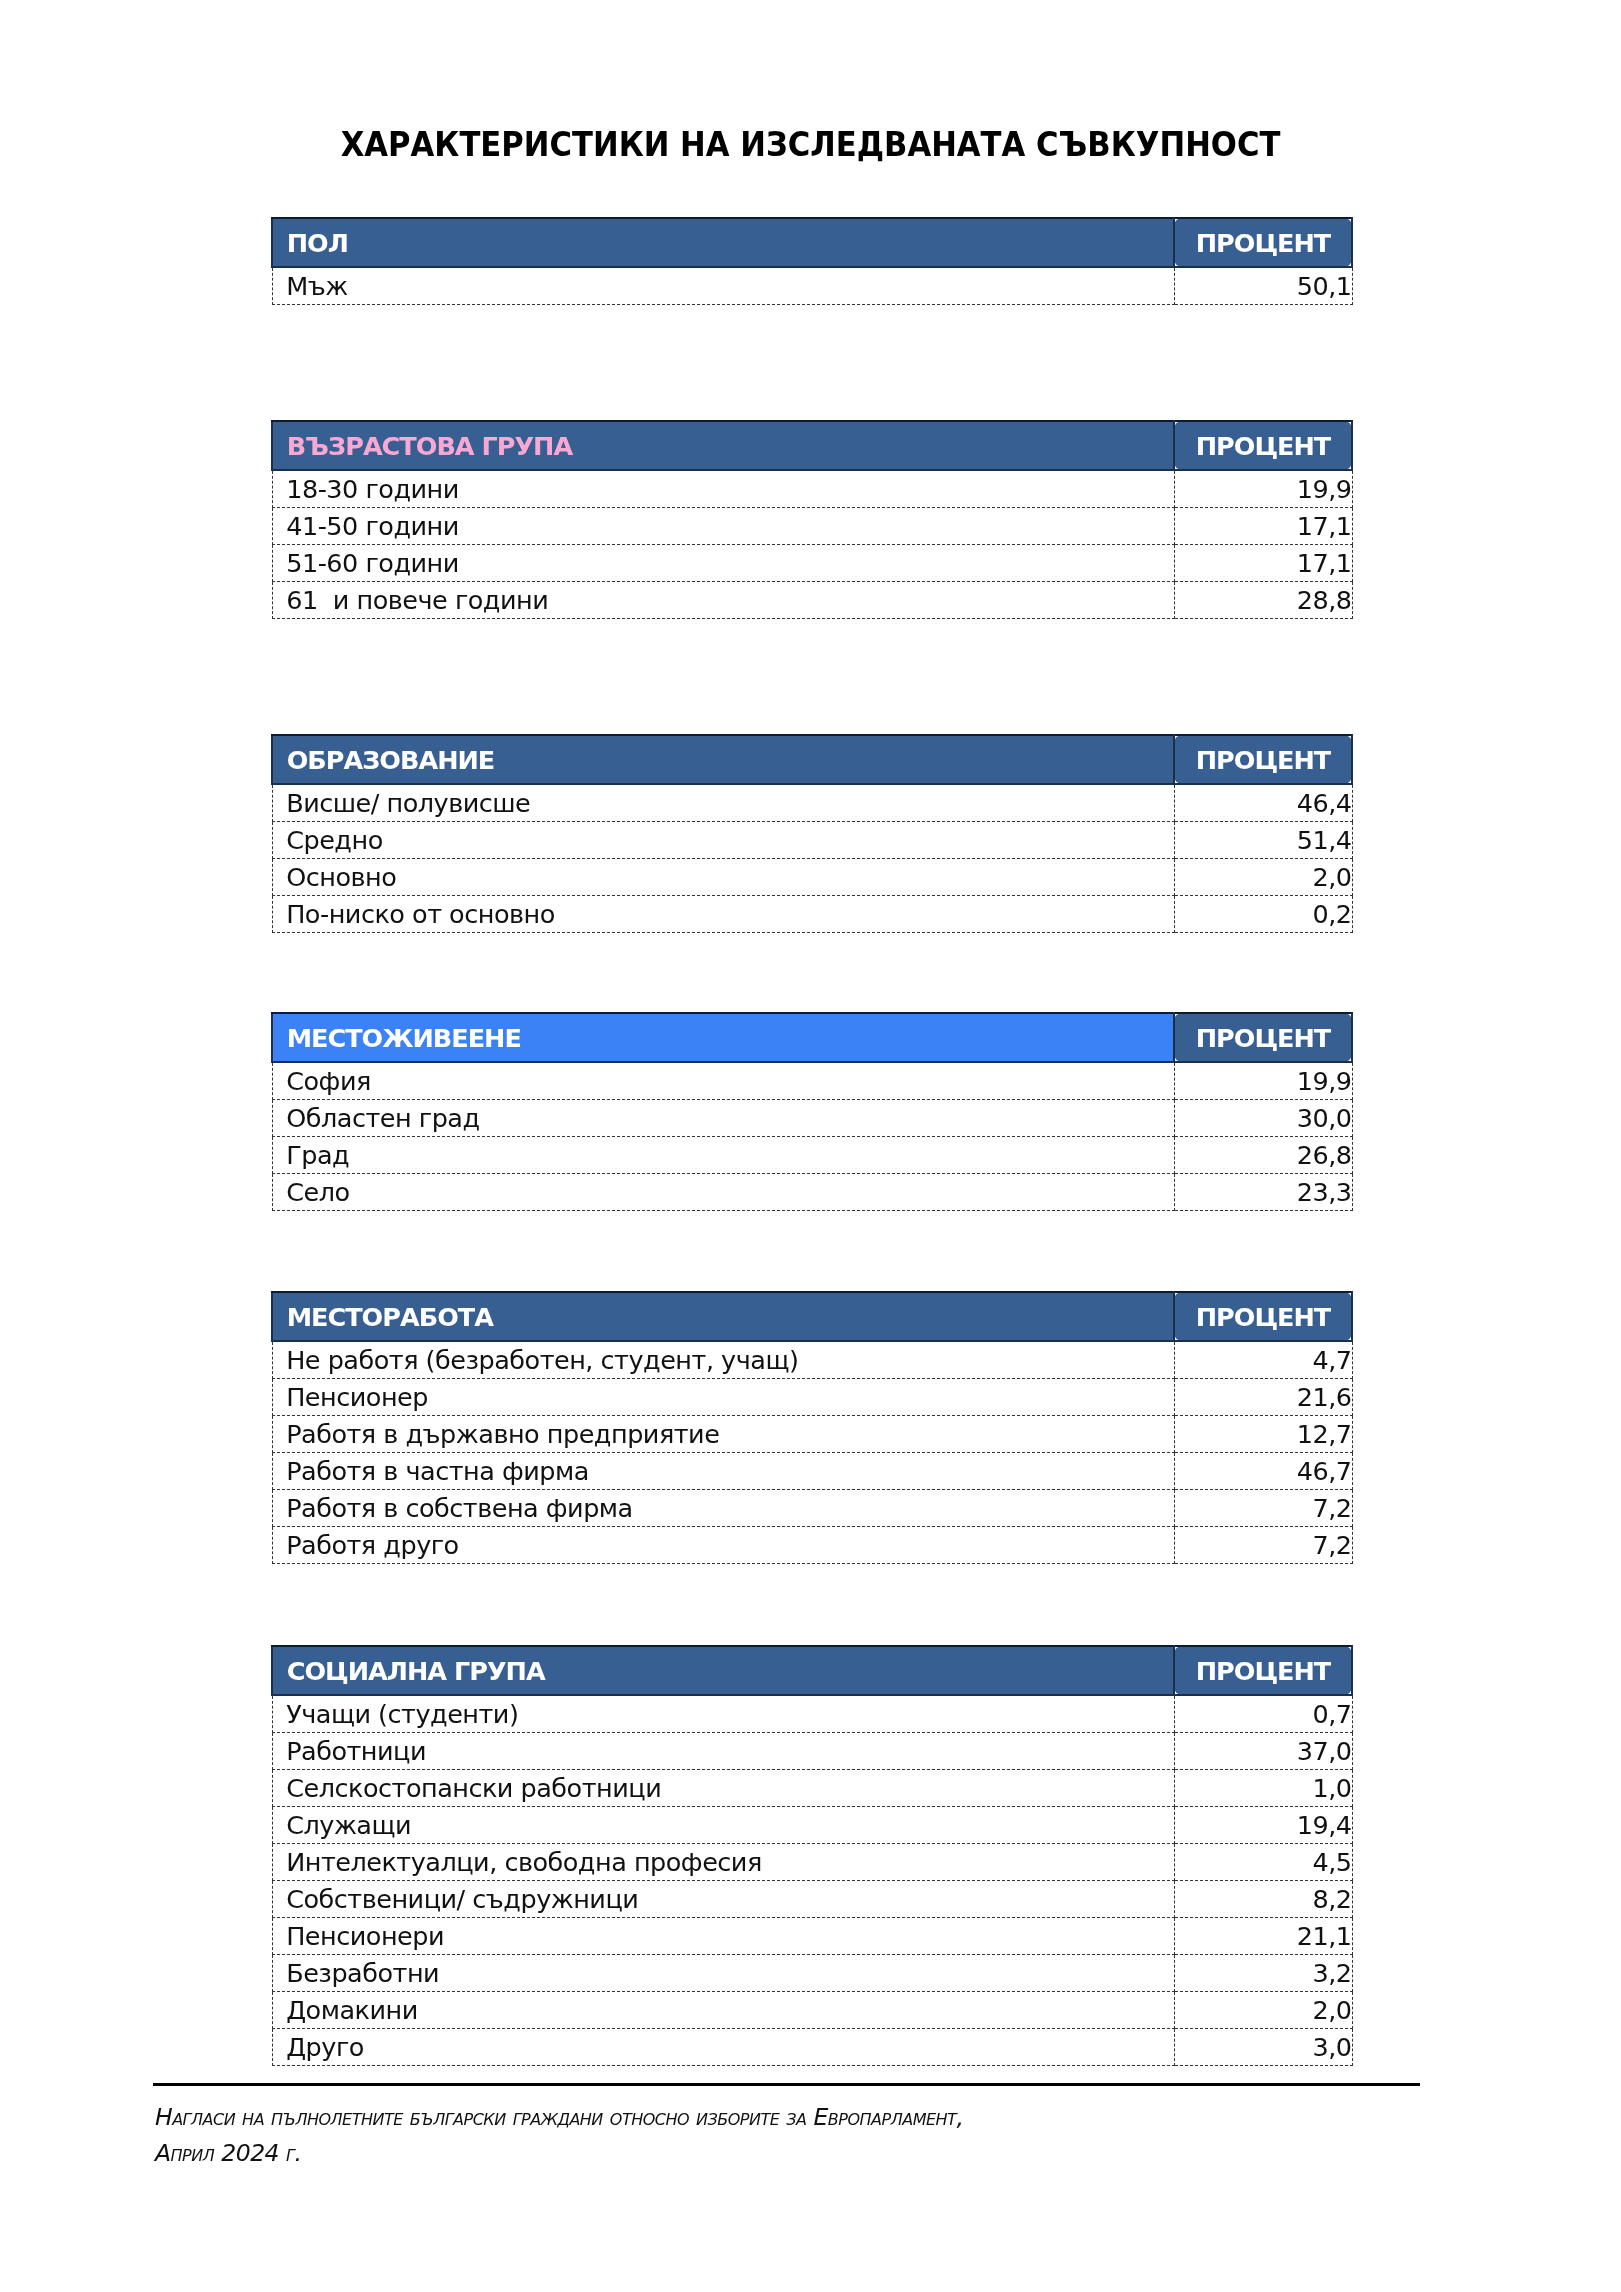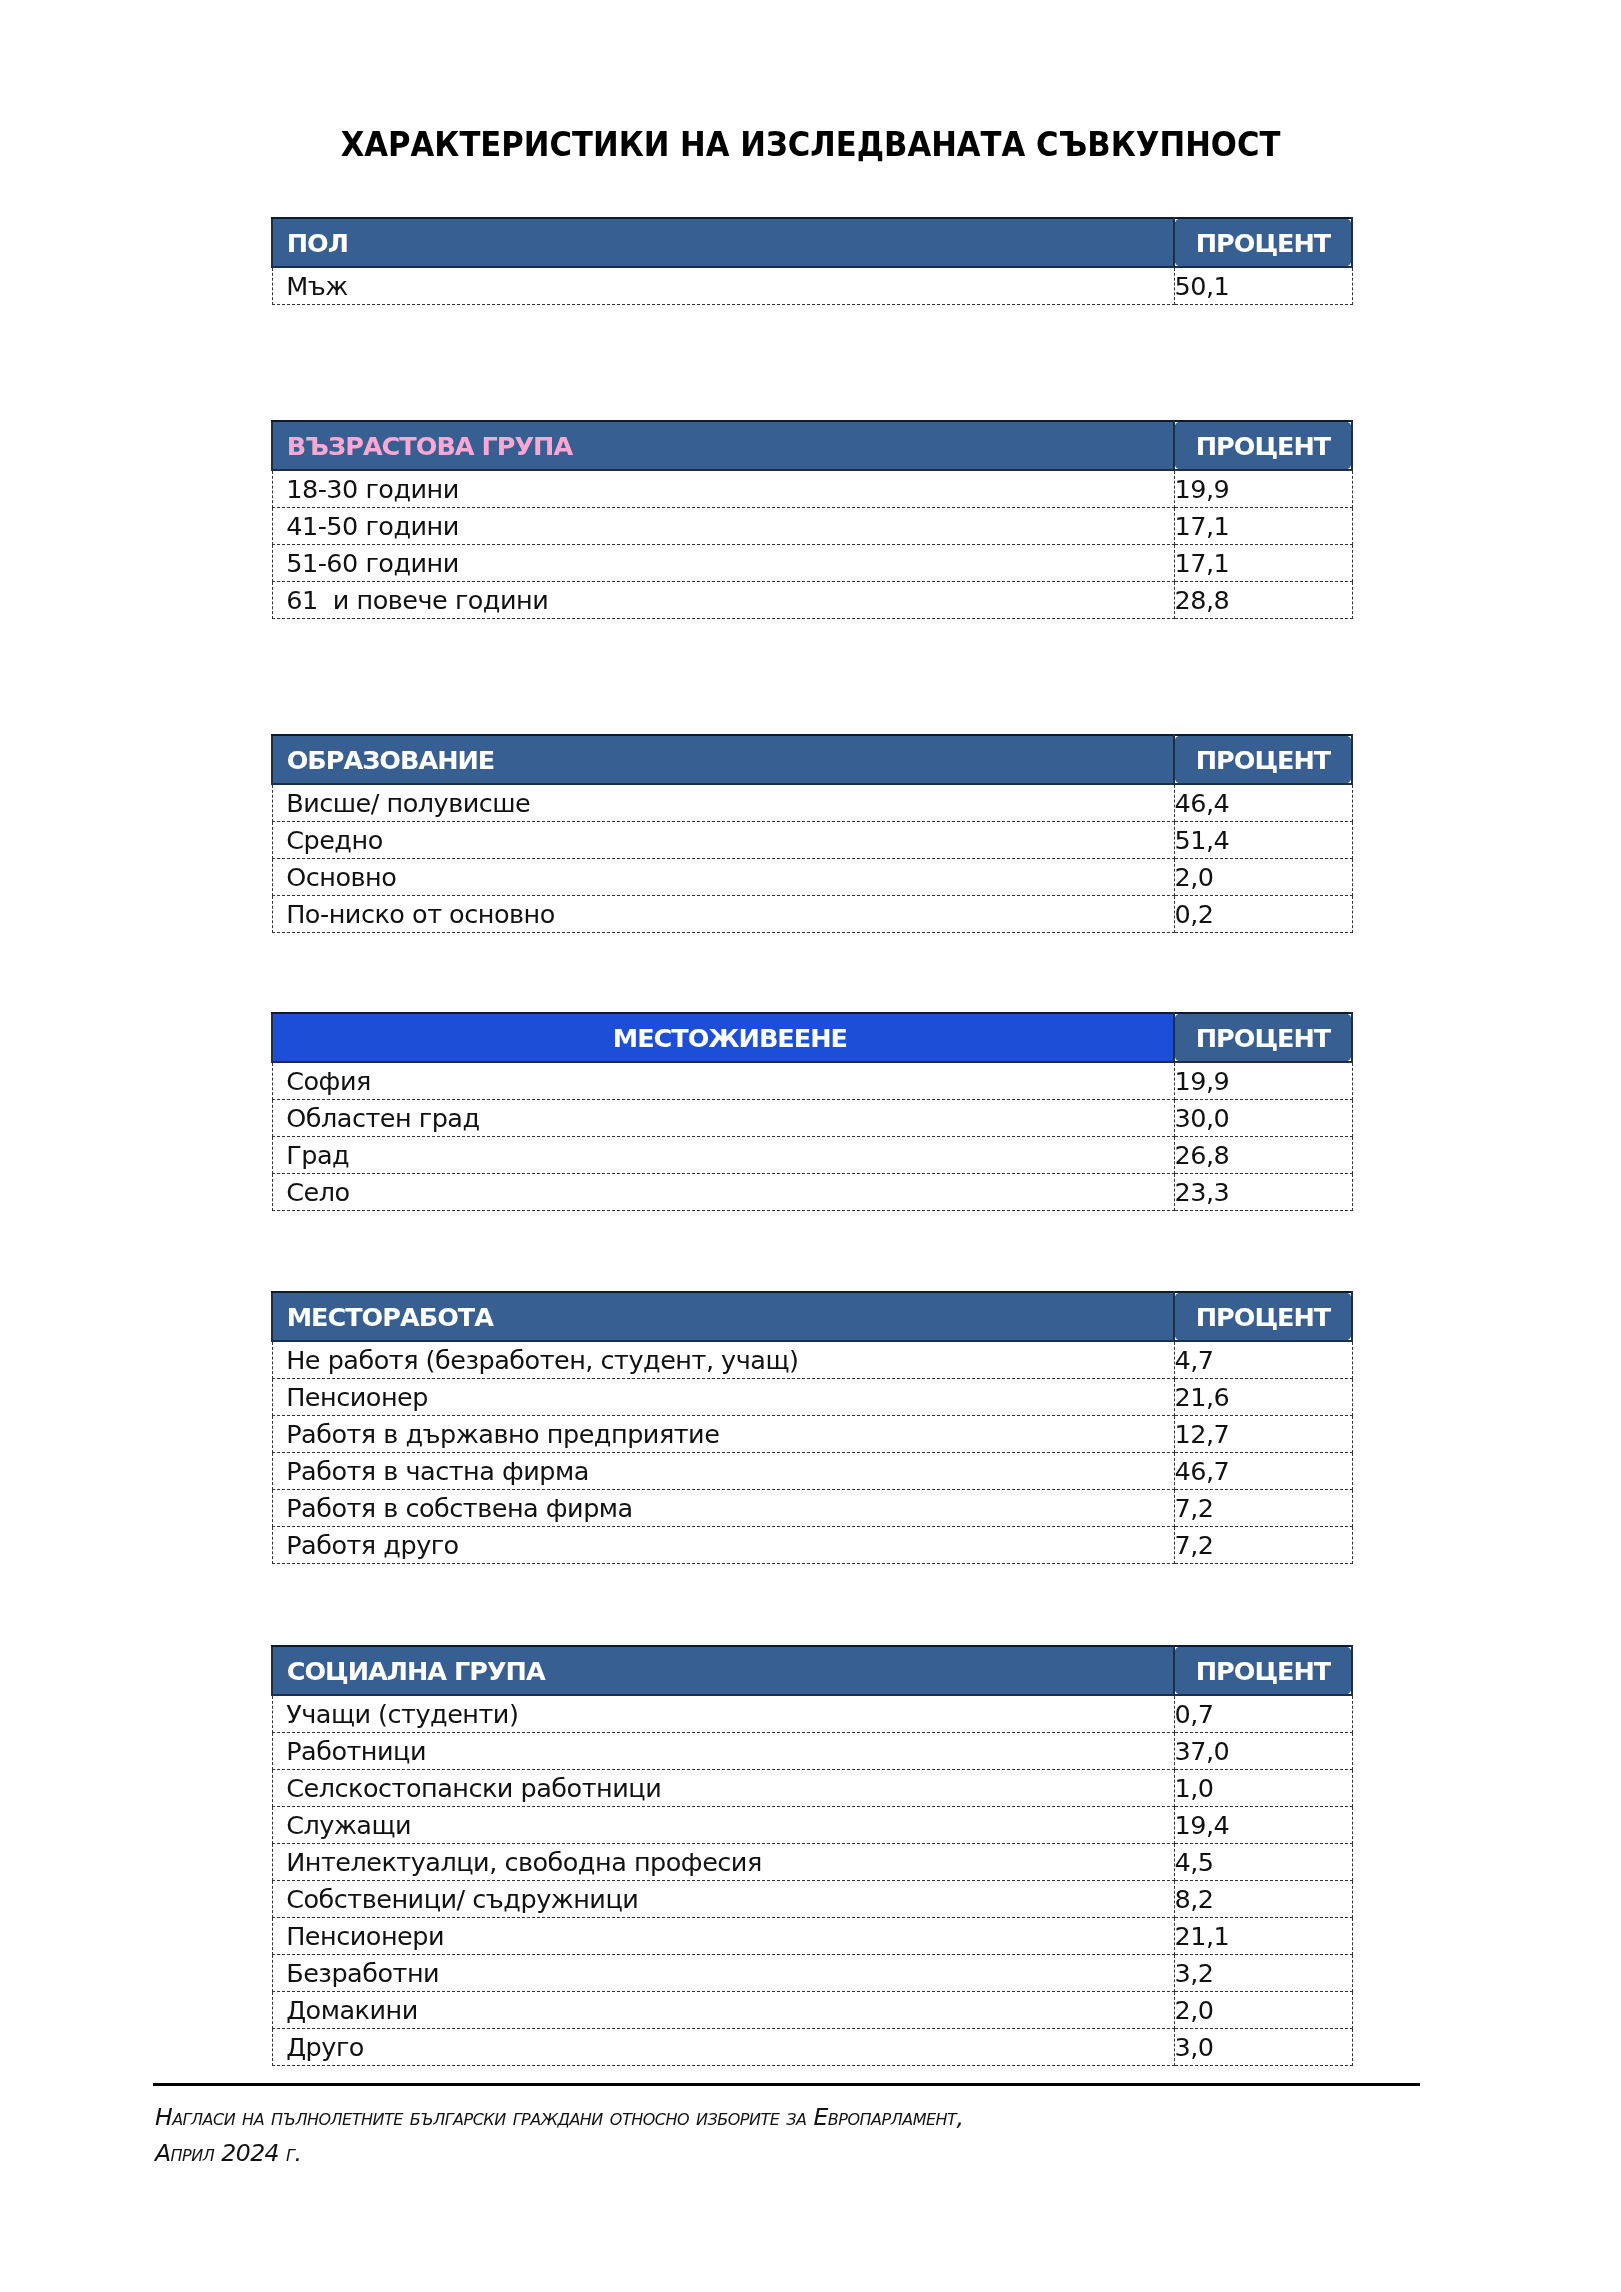--- a/index.html
+++ b/index.html
@@ -12,21 +12,21 @@
   .tbl col.c1 { width: 902px; }
   .tbl col.c2 { width: 178px; }
   .tbl th { background: #375f92; color: #fff; height: 47px; padding: 0 0 0 13.7px; text-align: left;
             font-family: "DejaVu Sans", sans-serif; font-weight: bold; font-size: 25.5px;
             border-top: 2.9px solid #0d1b2e; border-bottom: 2px solid #1c2e48; border-left: 2px solid #1c2e48;
             border-right: 2px solid #1c2e48; letter-spacing: -1px; }
   .tbl th.pct { text-align: center; padding: 0; border-radius: 8px; }
   .tbl td { height: 36px; padding: 0 0 0 13.7px; font-size: 25.5px; font-family: "DejaVu Sans", sans-serif;
             border-bottom: 1.5px dashed #333; border-left: 1.5px dashed #333; border-right: 1.5px dashed #333;
             color: #111; white-space: nowrap; letter-spacing: -0.5px; line-height: 36px; }
-  .tbl td.pct { text-align: left; padding: 0; }
+  .tbl td.pct { text-align: right; padding: 0; }
   .footer-line { position: absolute; left: 153px; width: 1267px; top: 2083px; height: 2.9px; background: #000; }
   .footer-text { position: absolute; left: 155px; top: 2099px; font-family: "DejaVu Sans", sans-serif;
                  font-style: italic; font-size: 23.5px; line-height: 36px; color: #111;
                  font-variant: small-caps; letter-spacing: -0.5px; }
 </style>
 </head>
 <body>
 
 <div class="title">ХАРАКТЕРИСТИКИ НА ИЗСЛЕДВАНАТА СЪВКУПНОСТ</div>
 
@@ -111,21 +111,21 @@
   </tbody>
 </table>
 
 <table class="tbl" style="top:1012px">
   <colgroup>
       <col class="c1">
       <col class="c2">
     </colgroup>
   <thead>
       <tr>
-    <th style="background: #1d4ed8; color: rgb(255, 255, 255); text-align: center;">МЕСТОЖИВЕЕНЕ</th>
+    <th style="background: #3b82f6; color: rgb(255, 255, 255);">МЕСТОЖИВЕЕНЕ</th>
     <th class="pct" style="background: rgb(55, 95, 146); color: rgb(255, 255, 255);">ПРОЦЕНТ</th>
   </tr>
     </thead>
   <tbody>
     <tr>
         <td>София</td>
         <td class="pct">19,9</td>
       </tr>
     <tr>
         <td>Областен град</td>

